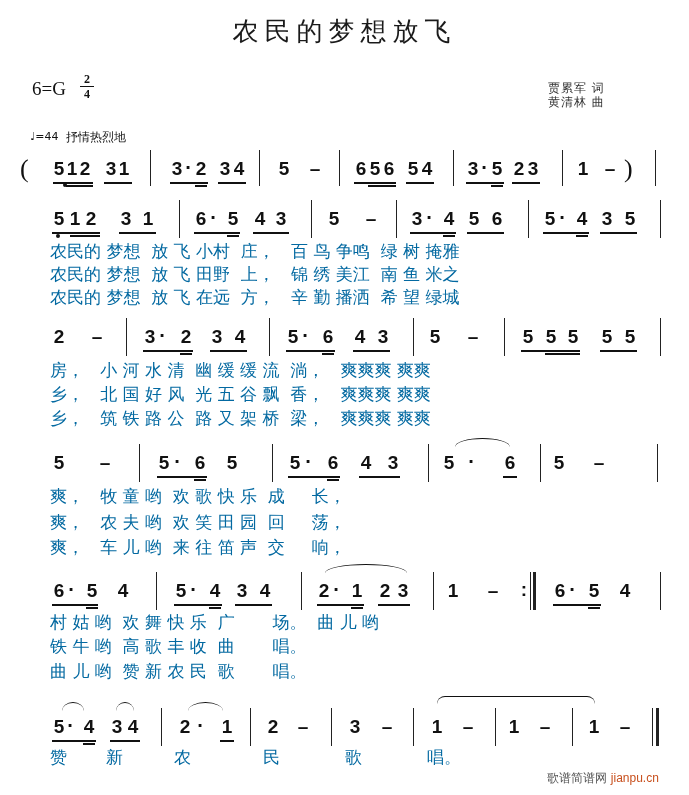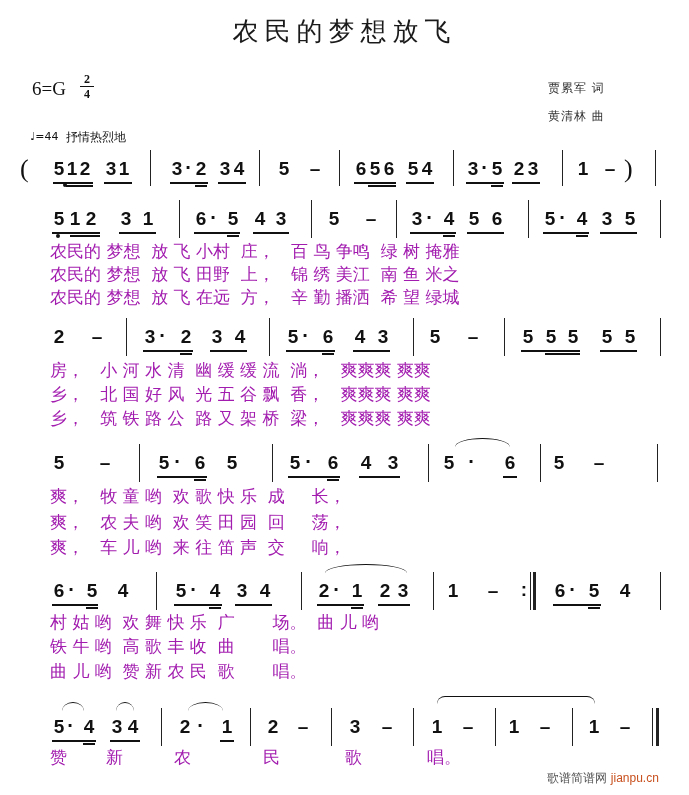--- a/index.html
+++ b/index.html
@@ -17,37 +17,37 @@
   .row { position: absolute; left: 0; width: 689px; height: 40px; }
   .n { position: absolute; font-family: "Liberation Sans", sans-serif; font-weight: bold; font-size: 19px; line-height: 22px; width: 14px; text-align: center; }
   .u1 { position: absolute; height: 2px; background: #111; }
   .u2 { position: absolute; height: 2px; background: #111; }
   .bl { position: absolute; width: 1px; background: #222; }
   .bl.thick { width: 3px; }
   .dotlow { position: absolute; width: 4px; height: 4px; border-radius: 50%; background: #111; }
   .aug { position: absolute; font-weight: bold; font-size: 16px; }
   .slur { position: absolute; border-top: 1.5px solid #111; border-radius: 50% 50% 0 0 / 100% 100% 0 0; height: 8px; }
   .paren { position: absolute; font-family: "Liberation Serif", serif; font-size: 26px; line-height: 26px; }
-  .lyr { position: absolute; font-size: 17px; line-height: 20px; color: #a21caf; white-space: pre; }
+  .lyr { position: absolute; font-size: 17px; line-height: 20px; color: #0369a1; white-space: pre; }
 
   .wm { left: 547px; top: 770px; font-size: 12px; color: #555; }
   .wm .url { color: #c8501e; font-family: "Liberation Sans", sans-serif; }
 </style>
 </head>
 <body>
 
 <div class="abs title">农民的梦想放飞</div>
 <div class="abs key">6=G</div>
 <div class="abs timesig">
   <span>2</span>
   <span class="bar"></span>
   <span>4</span>
 </div>
 <div class="abs credit" style="top:80px">贾累军  词</div>
-<div class="abs credit" style="top:108px">黄清林  曲</div>
+<div class="abs credit" style="top:94px">黄清林  曲</div>
 <div class="abs tempo">♩=44</div>
 <div class="abs expr">抒情热烈地</div>
 
 <div class="row" style="top:150px">
   <span class="paren" style="left:20px;top:6px">(</span>
 
   <span class="n" style="left:52px;top:8px">5</span>
   <span class="n" style="left:65px;top:8px">1</span>
   <span class="n" style="left:78px;top:8px">2</span>
   <span class="n" style="left:104px;top:8px">3</span>

